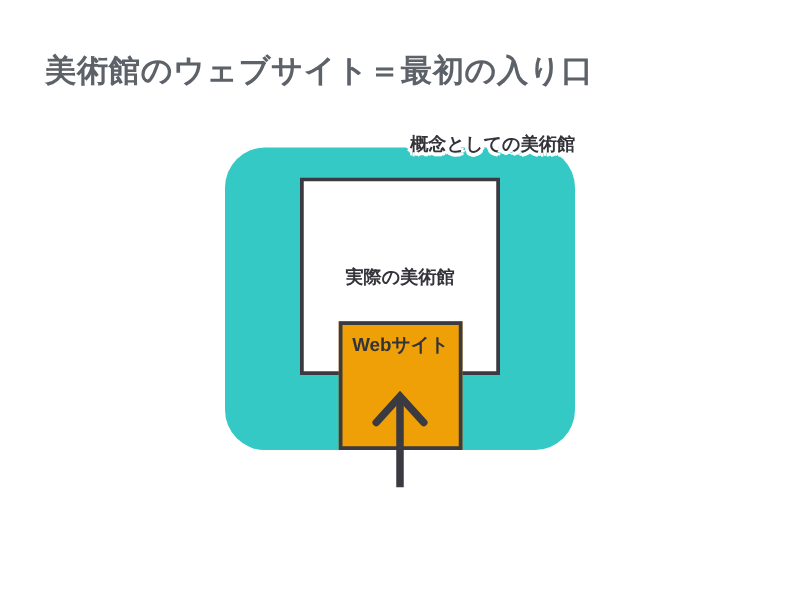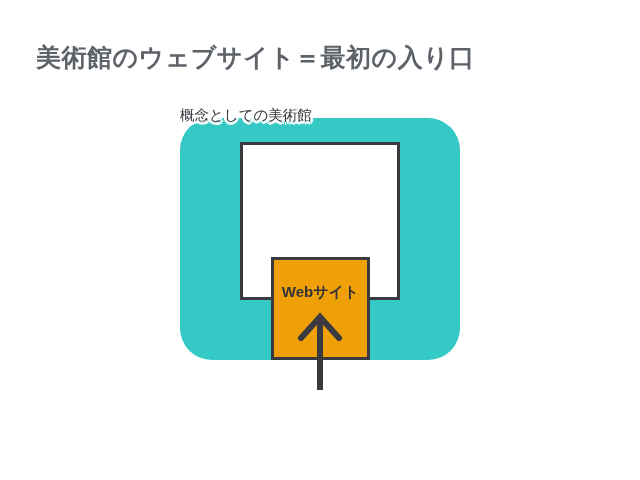--- a/index.html
+++ b/index.html
@@ -41,23 +41,23 @@
     width: 280px;
     height: 242px;
     background: #35c9c6;
     border-radius: 32px;
   }
   .concept-label {
     position: absolute;
     left: 180px;
     top: 106px;
     width: 280px;
-    text-align: left;
+    text-align: right;
     font-size: 14.5px;
-    font-weight: 400;
+    font-weight: 700;
     color: #33333a;
     white-space: nowrap;
     text-shadow:
       -2px -2px 0 #ffffff,  2px -2px 0 #ffffff,
       -2px  2px 0 #ffffff,  2px  2px 0 #ffffff,
       -2px  0   0 #ffffff,  2px  0   0 #ffffff,
        0   -2px 0 #ffffff,  0    2px 0 #ffffff,
       -3px  0   0 #ffffff,  3px  0   0 #ffffff,
        0   -3px 0 #ffffff,  0    3px 0 #ffffff;
   }
@@ -92,21 +92,21 @@
     top: 257px;
     width: 99px;
     height: 103px;
     background: #efa006;
     border: 3px solid #3a3a40;
     box-sizing: border-box;
   }
   .website-label {
     position: absolute;
     left: 271px;
-    top: 283px;
+    top: 267px;
     width: 99px;
     text-align: center;
     font-size: 15px;
     font-weight: 700;
     color: #33333a;
     white-space: nowrap;
   }
 
   
   .entry-arrow {
@@ -144,17 +144,18 @@
 
   <div class="website-box"></div>
 
   <svg class="entry-arrow" viewBox="0 0 48 82">
     <line x1="24" y1="82" x2="24" y2="10" stroke="#3a3a40" stroke-width="6" stroke-linecap="butt"></line>
     <polyline points="5,30 24,9 43,30" fill="none" stroke="#3a3a40" stroke-width="6" stroke-linecap="round" stroke-linejoin="miter"></polyline>
   </svg>
 
   <div class="concept-label">概念としての美術館</div>
 
+  <div class="actual-label">実際の美術館</div>
 
   <div class="website-label">Webサイト</div>
 
 
 </div>
 
 </body></html>

